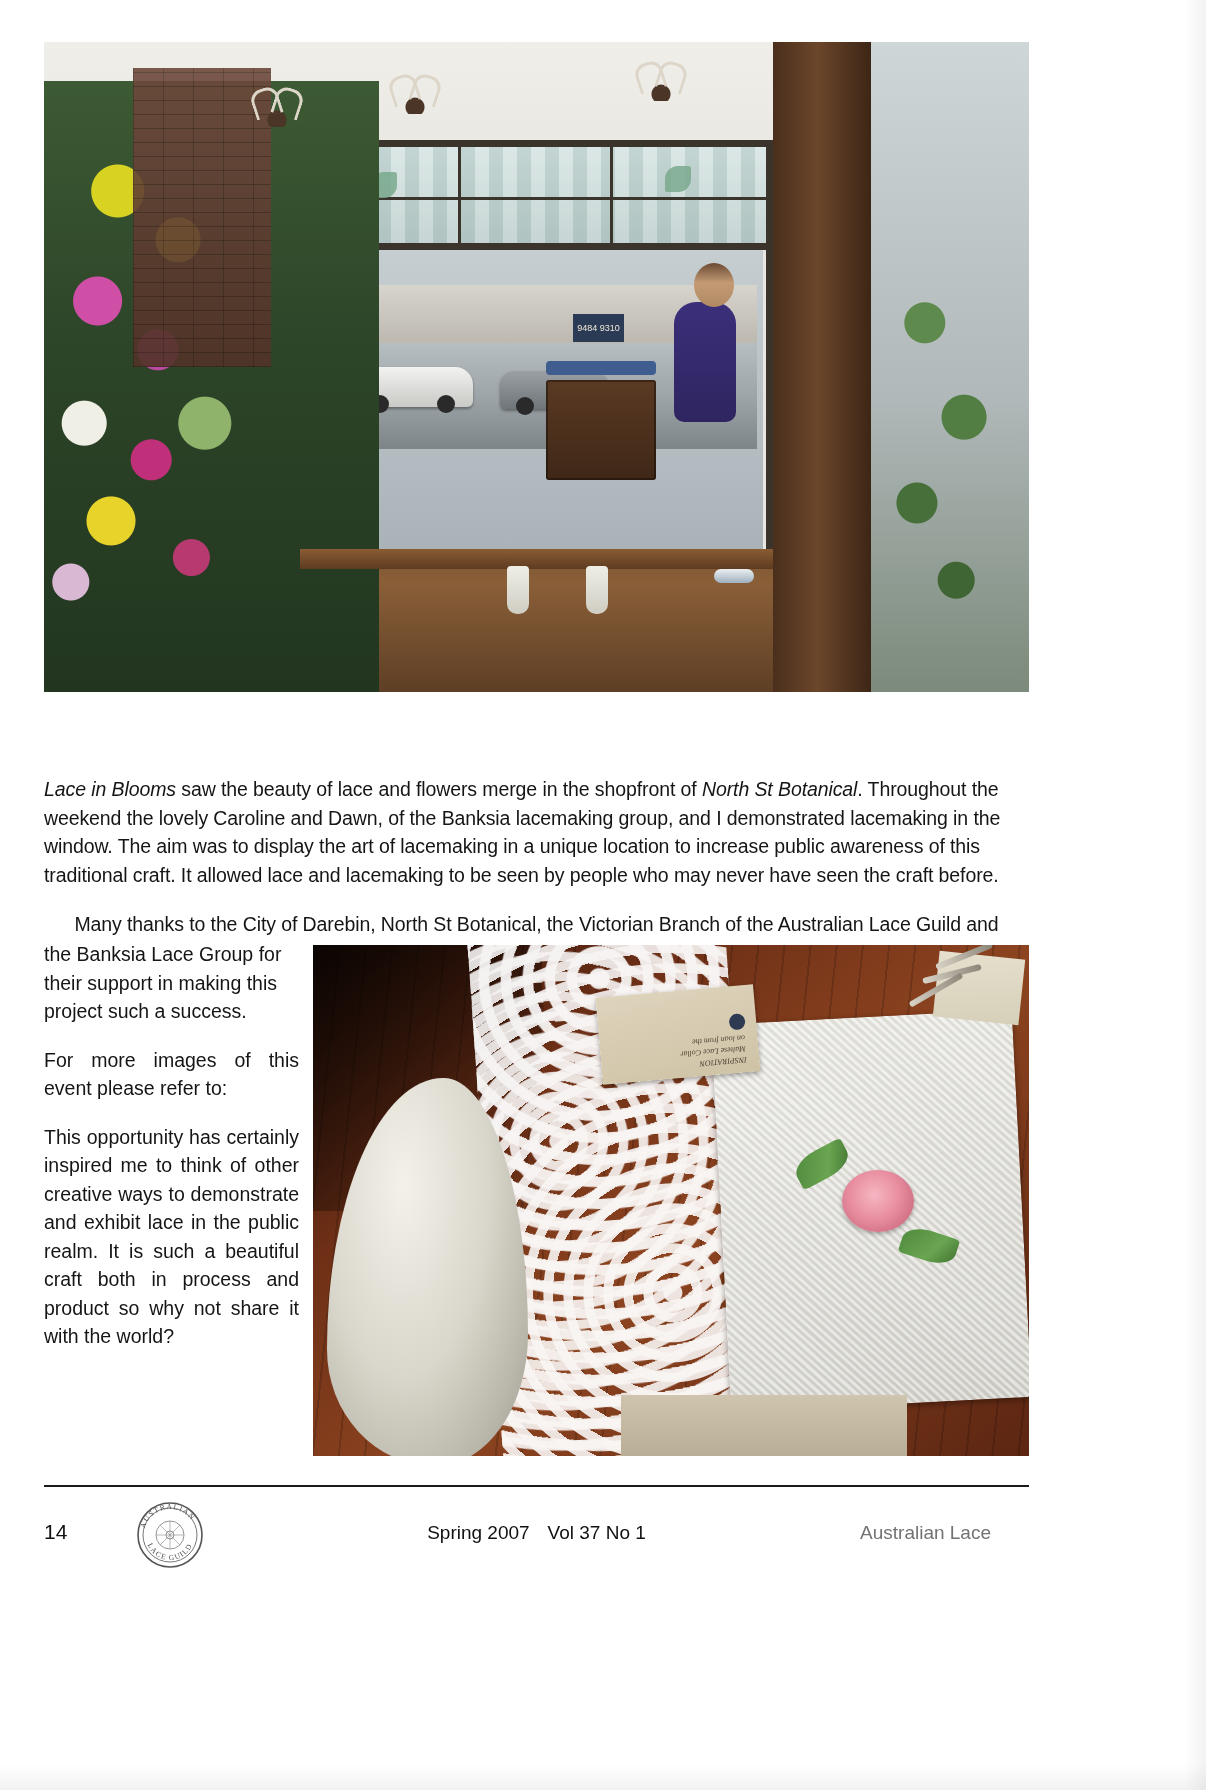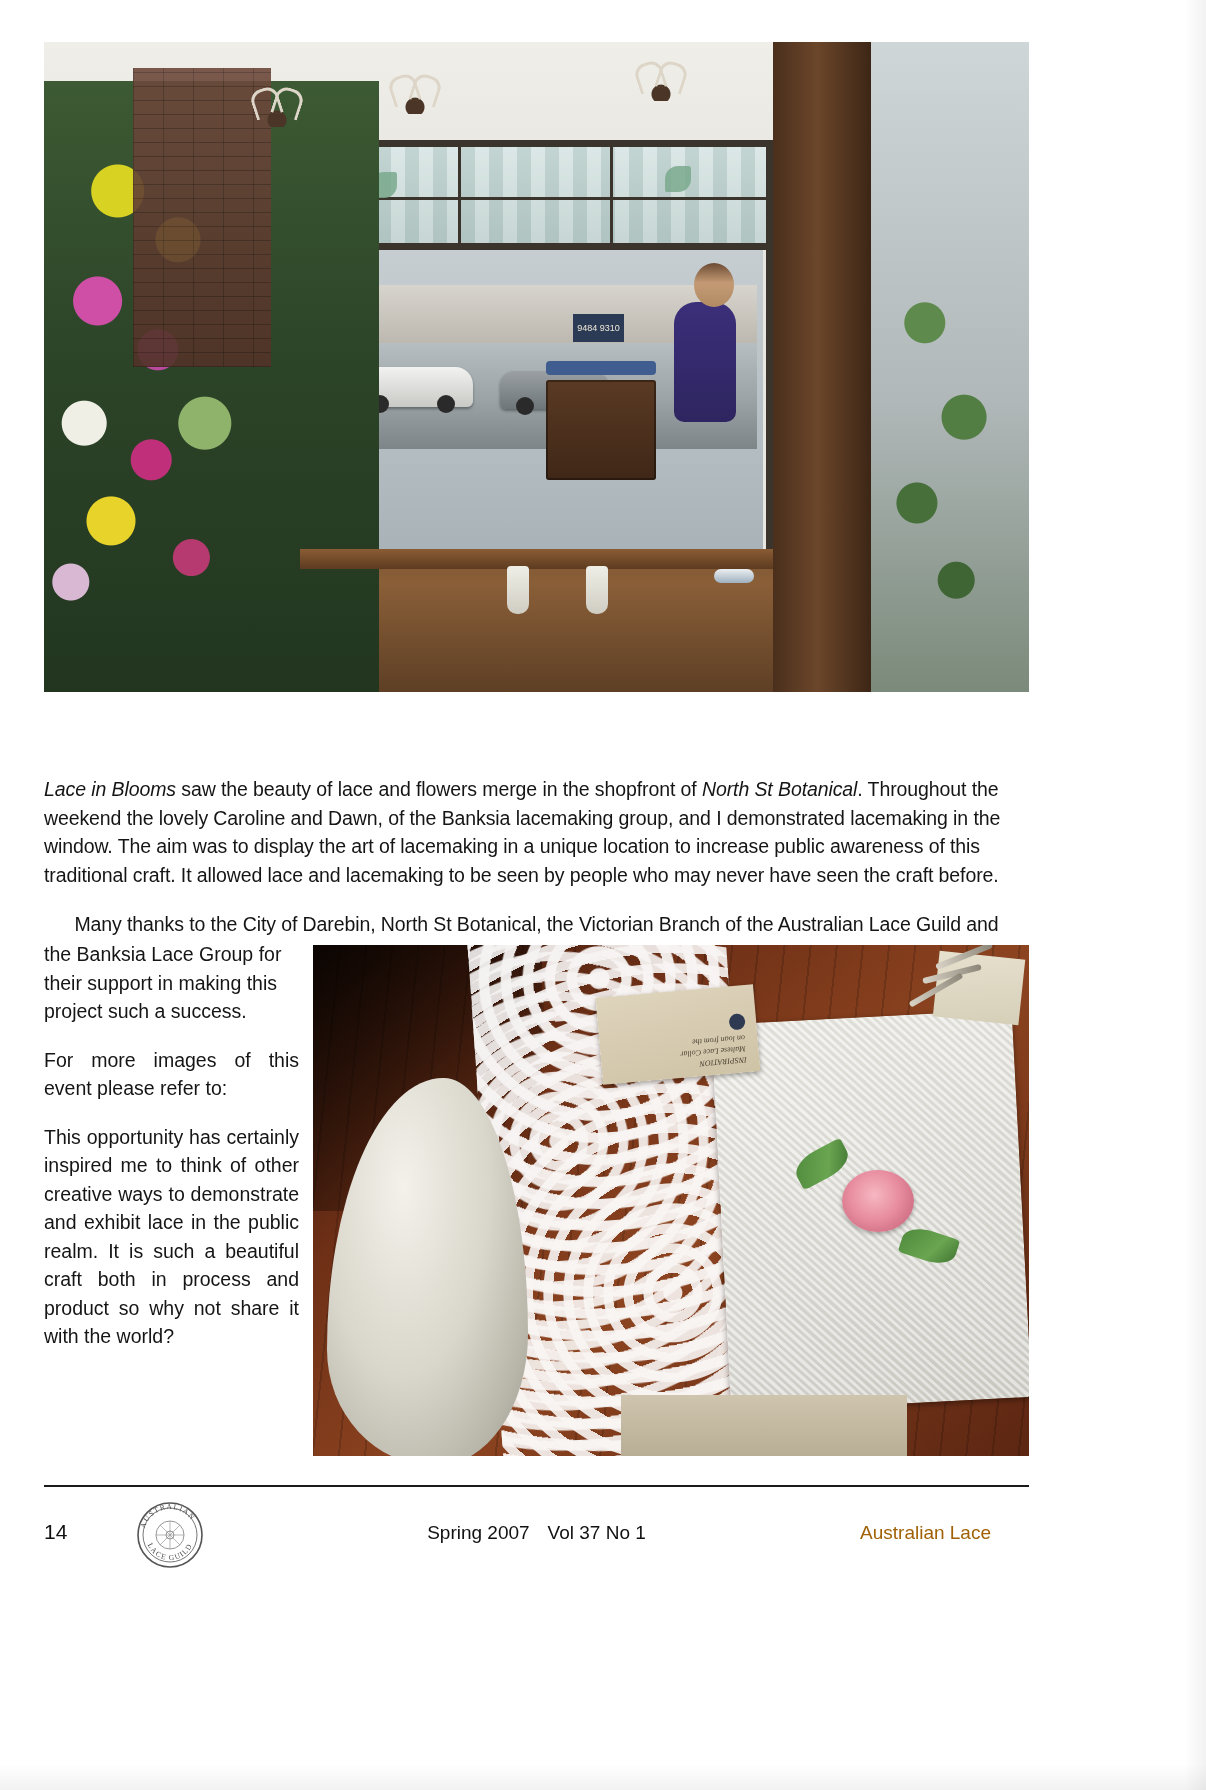--- a/index.html
+++ b/index.html
@@ -334,21 +334,21 @@
   .footer-center {
     position:absolute; left: 0; right: 0; top: 24px;
     text-align: center;
     font-size: 19px;
     color: #111;
   }
   .footer-center .sp { display:inline-block; }
   .footer-center .gap { display:inline-block; width: 18px; }
   .footer-right {
     position:absolute; right: 38px; top: 24px;
-    font-size: 19px; color: #a16207;
+    font-size: 19px; color: #737373;
   }
 
   
   .scan-edge-r {
     position:absolute; right:0; top:0; width: 22px; height: 100%;
     background: linear-gradient(90deg, rgba(0,0,0,0) 0%, rgba(0,0,0,.05) 100%);
   }
   .scan-edge-b {
     position:absolute; left:0; bottom:0; height: 26px; width: 100%;
     background: linear-gradient(180deg, rgba(0,0,0,0) 0%, rgba(0,0,0,.05) 100%);

